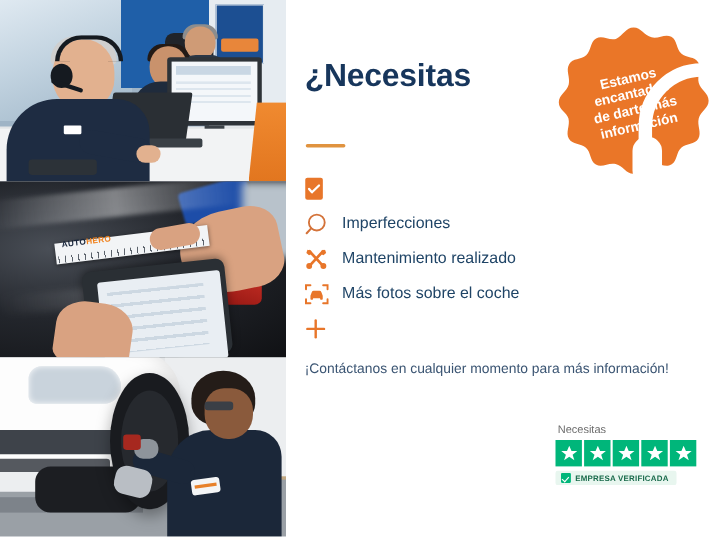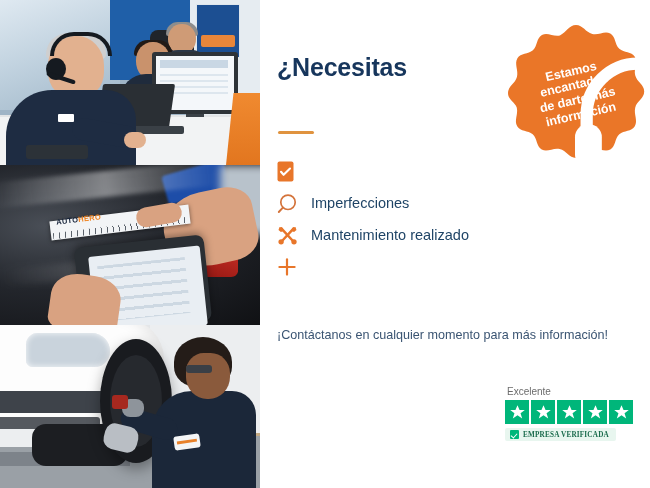--- a/index.html
+++ b/index.html
@@ -128,21 +128,21 @@
     border-radius:12px;transform:rotate(16deg);}
   .p3-glove{position:absolute;left:-48px;top:88px;width:34px;height:26px;background:#b9bec4;
     border-radius:10px;transform:rotate(14deg);}
   .p3-glove2{position:absolute;left:-30px;top:62px;width:22px;height:18px;background:#8e949b;border-radius:8px;}
   .p3-tool{position:absolute;left:-40px;top:58px;width:16px;height:14px;background:#a6281f;border-radius:3px;}
 
   
   .content{position:relative;flex:1;height:488px;background:#ffffff;padding:0;}
   .content-inner{position:absolute;left:17px;top:0;right:0;bottom:0;}
 
-  h1.title{margin:0;padding:0;color:#17365c;font-weight:bold;font-size:25px;line-height:1.22;
+  h1.title{margin:0;padding:0;color:#17365c;font-weight:bold;font-size:29px;line-height:1.22;
     letter-spacing:-.2px;}
   .title-wrap{position:absolute;left:0;top:52px;width:250px;}
   .rule{position:absolute;left:1px;top:131px;width:36px;height:3px;background:#e0933f;border-radius:2px;}
 
   
   .badge{position:absolute;left:229px;top:23px;width:140px;height:140px;}
   .badge svg{display:block;width:140px;height:140px;}
   .badge-text{position:absolute;left:0;top:0;width:140px;height:140px;
     display:flex;flex-direction:column;align-items:center;justify-content:center;
     transform:rotate(-13deg);}
@@ -163,21 +163,21 @@
   .tp{position:absolute;left:100px;top:386px;width:260px;height:62px;}
   .tp-logo{position:absolute;left:0;top:14px;display:flex;align-items:center;gap:5px;}
   .tp-star{width:25px;height:24px;}
   .tp-name{color:#191919;font-size:21.5px;font-weight:bold;letter-spacing:-.3px;}
   .tp-right{position:absolute;left:128px;top:0;width:132px;}
   .tp-exc{color:#6b6b6b;font-size:10px;margin:0 0 3px 2px;}
   .tp-stars{display:flex;gap:2px;}
   .tp-box{width:24px;height:24px;background:#00b67a;display:flex;align-items:center;justify-content:center;}
   .tp-box svg{width:17px;height:17px;}
   .tp-ver{margin-top:4px;display:inline-flex;align-items:center;gap:4px;background:#e8f6ef;
-    padding:2px 7px 2px 5px;border-radius:2px;font-family:Liberation Serif, serif;}
+    padding:2px 7px 2px 5px;border-radius:2px;}
   .tp-ver-ico{width:9px;height:9px;background:#00b67a;border-radius:1px;position:relative;flex:0 0 9px;}
   .tp-ver-ico:after{content:"";position:absolute;left:2px;top:1.5px;width:3px;height:5px;
     border:solid #fff;border-width:0 1.4px 1.4px 0;transform:rotate(42deg);}
   .tp-ver-txt{color:#1a6b4c;font-size:7.2px;font-weight:bold;letter-spacing:.2px;}
 </style>
 </head>
 <body>
 
 <div class="banner">
 
@@ -326,41 +326,57 @@
               </g>
               <path d="M2.6 2.2l3.6 1 .5 3.1-2.6 1L1.6 5.2z" fill="#e8762a"></path>
               <path d="M19.4 2.2l-3.6 1-.5 3.1 2.6 1 2.5-2.1z" fill="#e8762a"></path>
               <circle cx="17.8" cy="17.6" r="2.8" fill="#e8762a"></circle>
               <circle cx="4.3" cy="17.6" r="2.8" fill="#e8762a"></circle>
             </svg>
           </span>
           <span class="feat-label">Mantenimiento realizado</span>
         </div>
 
+        <div class="feat">
+          <span class="feat-icon">
+            <svg width="22" height="21" viewBox="0 0 22 21" xmlns="http://www.w3.org/2000/svg">
+              <g fill="none" stroke="#e8762a" stroke-width="1.8" stroke-linecap="round">
+                <path d="M1.2 6V2.4h4"></path>
+                <path d="M20.8 6V2.4h-4"></path>
+                <path d="M1.2 15v3.6h4"></path>
+                <path d="M20.8 15v3.6h-4"></path>
+              </g>
+              <g transform="translate(4.6,6.4)">
+                <path d="M0.6 5.4l1.2-3.2A2 2 0 0 1 3.7 1h5a2 2 0 0 1 1.9 1.2l1.2 3.2v3.1a.7.7 0 0 1-.7.7h-1a.7.7 0 0 1-.7-.7v-.8H3v.8a.7.7 0 0 1-.7.7h-1a.7.7 0 0 1-.7-.7z" fill="#e8762a"></path>
+              </g>
+            </svg>
+          </span>
+          <span class="feat-label">Más fotos sobre el coche</span>
+        </div>
 
         <div class="feat">
           <span class="feat-icon">
             <svg width="20" height="20" viewBox="0 0 20 20" xmlns="http://www.w3.org/2000/svg">
               <g stroke="#e8762a" stroke-width="2.2" stroke-linecap="round">
                 <path d="M10 2.4v15.2"></path>
                 <path d="M2.4 10h15.2"></path>
               </g>
             </svg>
           </span>
         </div>
 
       </div>
 
       <div class="contact">
         <div>¡Contáctanos en cualquier momento para más información!</div>
       </div>
 
       <div class="tp">
         <div class="tp-right">
-          <div class="tp-exc">Excelente</div>
+          <div class="tp-exc">Necesitas</div>
           <div class="tp-stars">
             <span class="tp-box">
                 <svg viewBox="0 0 24 24" xmlns="http://www.w3.org/2000/svg">
                   <path fill="#fff" d="M12 1.6l2.9 7h7.4l-6 4.6 2.3 7.2L12 16l-6.6 4.4 2.3-7.2-6-4.6h7.4z"></path>
                 </svg>
               </span>
             <span class="tp-box">
                 <svg viewBox="0 0 24 24" xmlns="http://www.w3.org/2000/svg">
                   <path fill="#fff" d="M12 1.6l2.9 7h7.4l-6 4.6 2.3 7.2L12 16l-6.6 4.4 2.3-7.2-6-4.6h7.4z"></path>
                 </svg>

